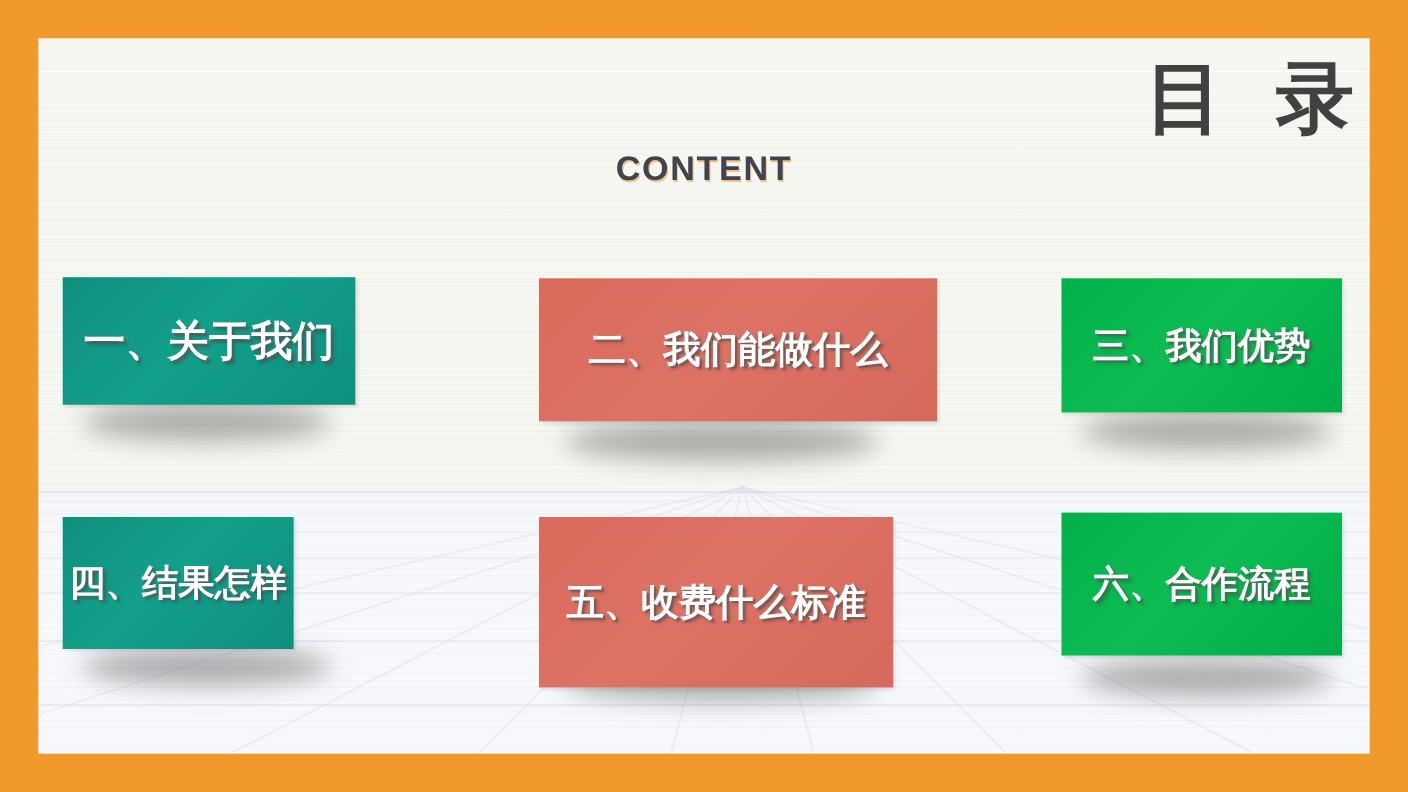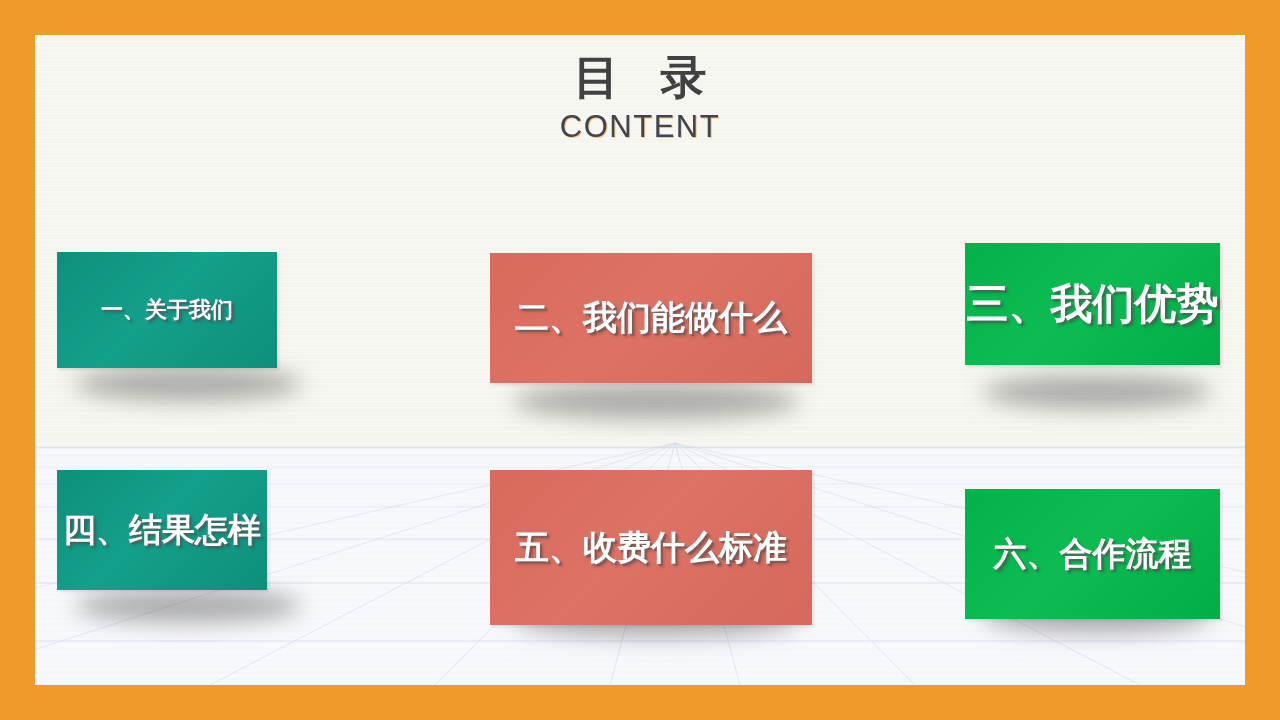--- a/index.html
+++ b/index.html
@@ -90,31 +90,32 @@
 
   
   .header {
     position: absolute;
     left: 0;
     top: 18px;
     width: 100%;
     text-align: center;
   }
   .title {
-    font-size: 46px;
+    font-size: 71px;
     font-weight: 700;
     color: #414141;
     letter-spacing: 14px;
     line-height: 1.08;
     text-indent: 14px;
+    text-align: right;
   }
   .subtitle {
     margin-top: 6px;
     font-size: 31px;
-    font-weight: 400;
+    font-weight: 700;
     color: #3f4450;
     letter-spacing: 1.5px;
     text-shadow: 1px 1px 0 rgba(238,154,43,0.55);
   }
 
   
   .card {
     position: absolute;
     display: flex;
     align-items: center;
@@ -139,26 +140,26 @@
     background: rgba(70,70,70,0.42);
     filter: blur(11px);
   }
 
   
   .teal  { background: linear-gradient(135deg, #0f8f7e 0%, #13a08b 45%, #0e8f7d 100%); }
   .coral { background: linear-gradient(135deg, #d96a5c 0%, #dd7265 45%, #d5695b 100%); }
   .green { background: linear-gradient(135deg, #03b14a 0%, #0cbc52 45%, #02ad47 100%); }
 
   
-  #card-1 { left: 22px; top: 217px; width: 220px; height: 116px; font-size: 22px; }
-  #card-2 { left: 455px; top: 218px; width: 322px; height: 130px; font-size: 34px; }
-  #card-3 { left: 930px; top: 208px; width: 255px; height: 122px; font-size: 42px; }
+  #card-1 { left: 22px; top: 217px; width: 266px; height: 116px; font-size: 38px; }
+  #card-2 { left: 455px; top: 218px; width: 362px; height: 130px; font-size: 34px; }
+  #card-3 { left: 930px; top: 218px; width: 255px; height: 122px; font-size: 33px; }
   #card-4 { left: 22px; top: 435px; width: 210px; height: 120px; font-size: 33px; }
   #card-5 { left: 455px; top: 435px; width: 322px; height: 155px; font-size: 34px; }
-  #card-6 { left: 930px; top: 454px; width: 255px; height: 130px; font-size: 33px; }
+  #card-6 { left: 930px; top: 431px; width: 255px; height: 130px; font-size: 33px; }
 
   #sh-1 { left: 40px;  top: 332px; width: 226px; height: 34px; }
   #sh-2 { left: 478px; top: 348px; width: 286px; height: 36px; }
   #sh-3 { left: 948px; top: 340px; width: 228px; height: 34px; }
   #sh-4 { left: 40px;  top: 554px; width: 226px; height: 34px; }
   #sh-5 { left: 478px; top: 568px; width: 286px; height: 34px; }
   #sh-6 { left: 948px; top: 564px; width: 228px; height: 34px; }
 </style>
 </head>
 <body>

